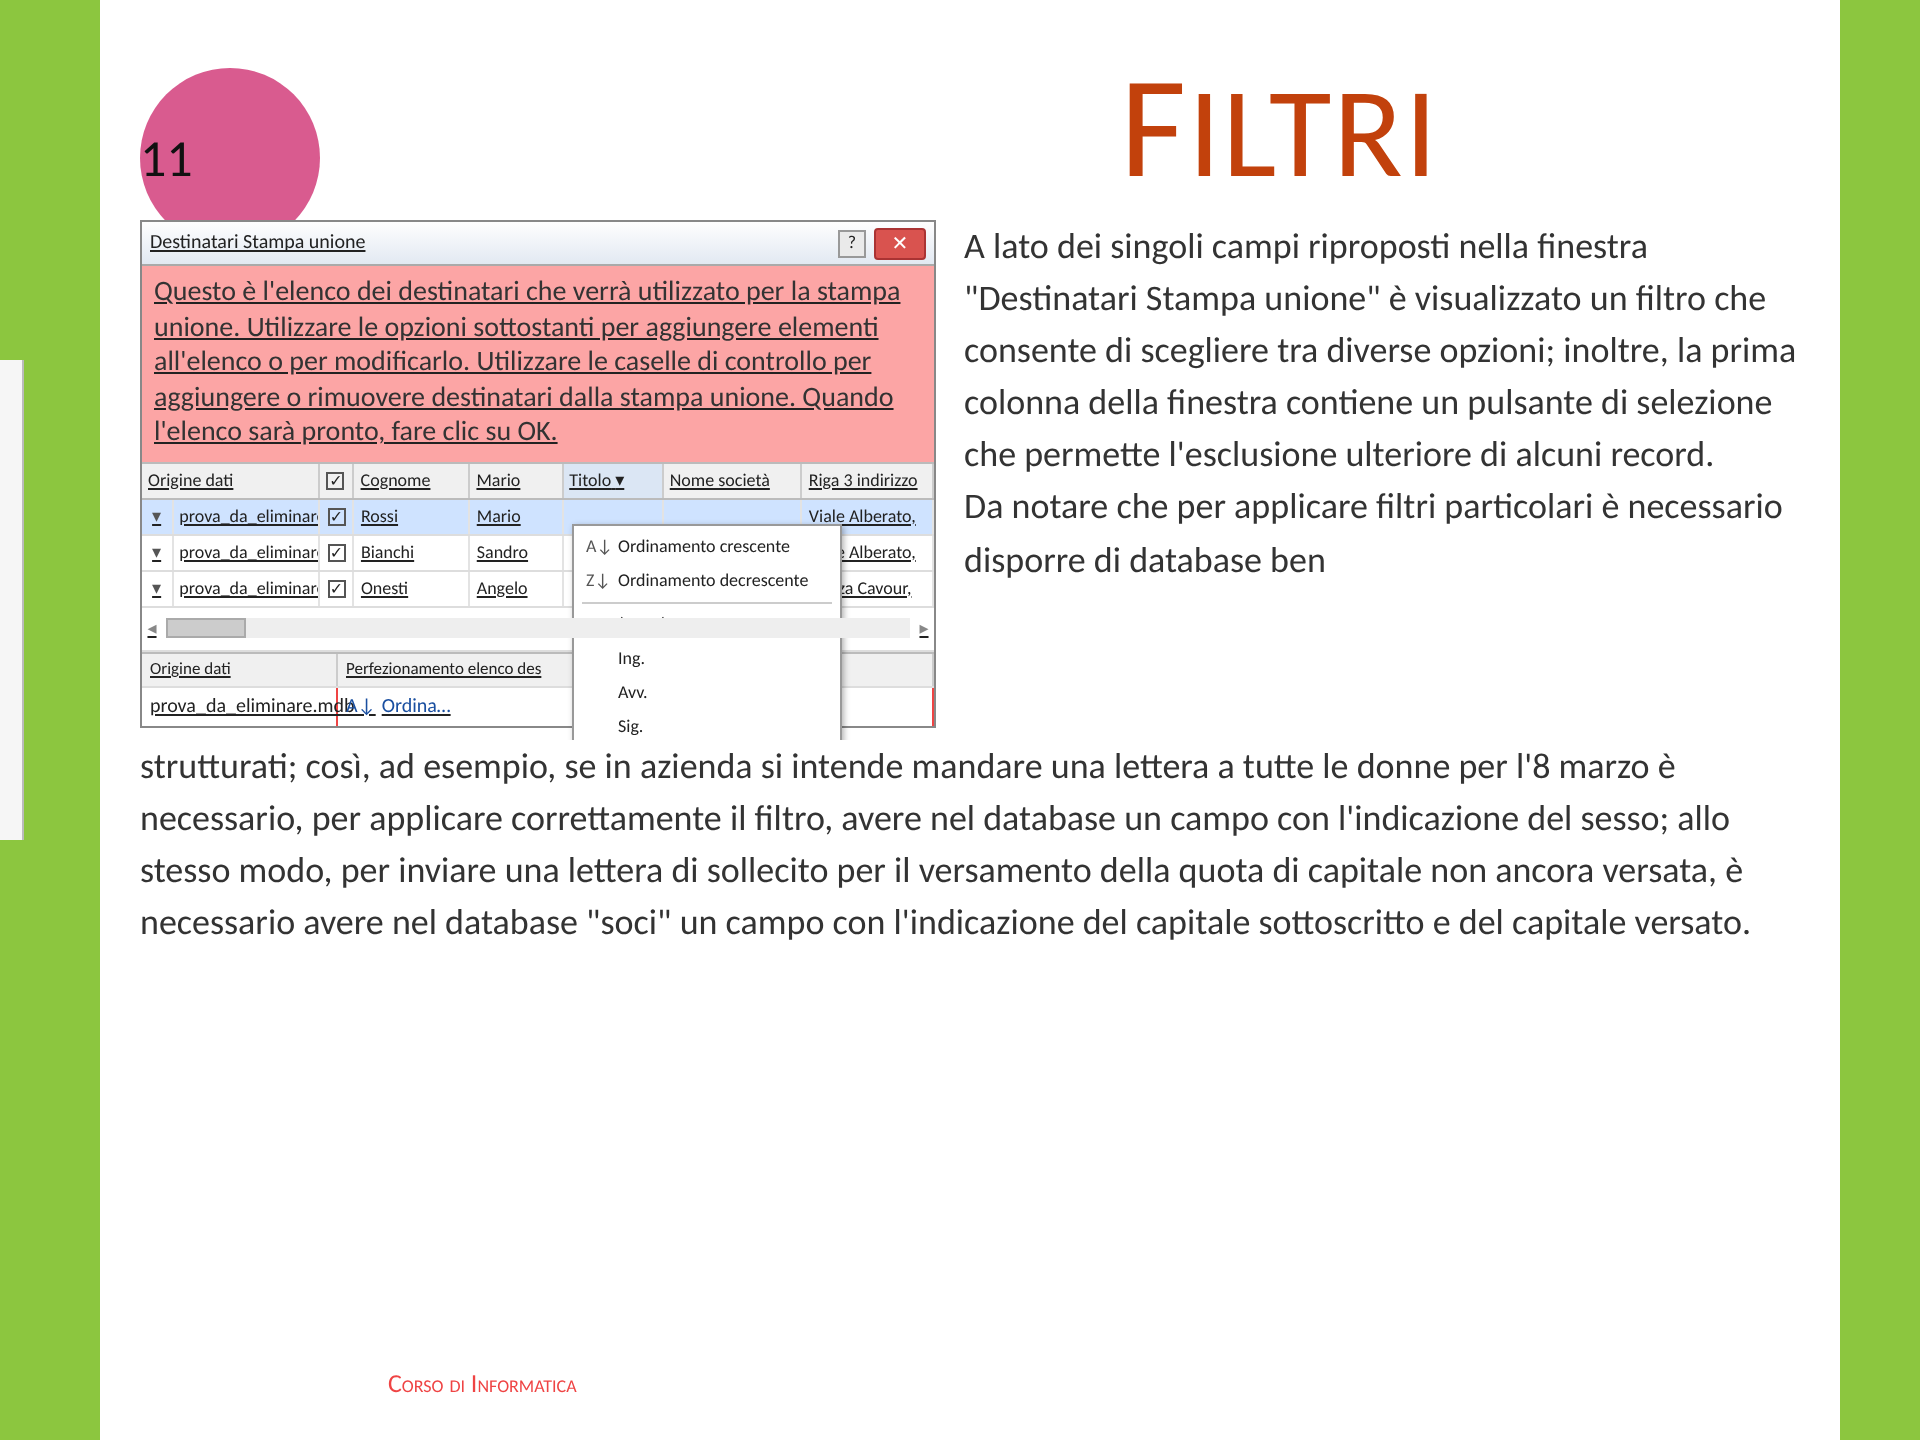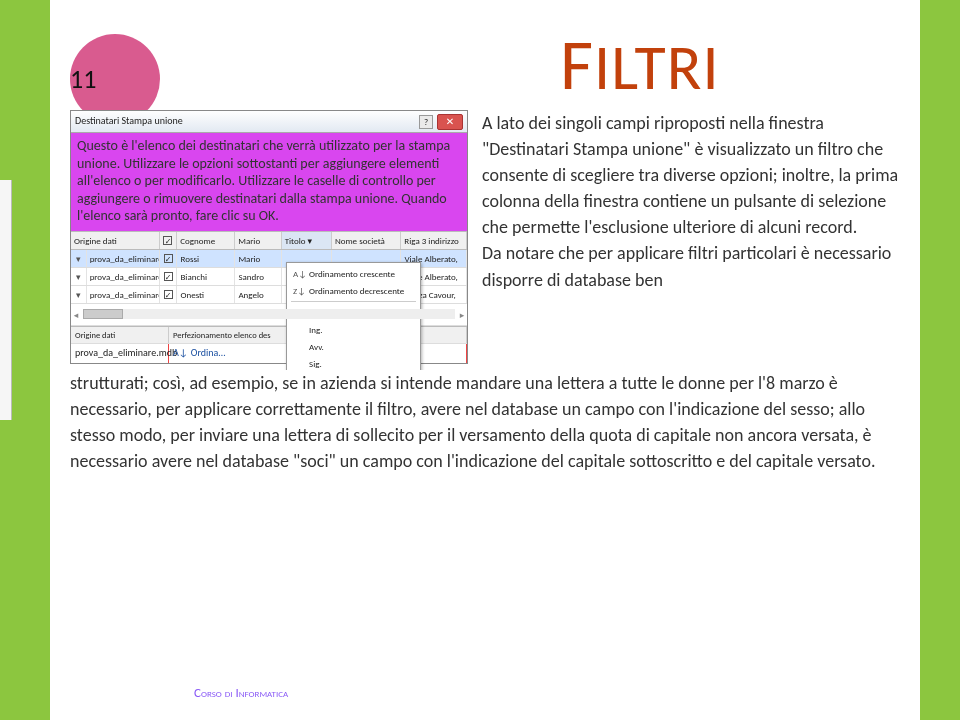--- a/index.html
+++ b/index.html
@@ -36,22 +36,22 @@
   }
 
   .wrap-block { overflow: hidden; }
 
   .float-screenshot {
     float: left; width: 398px; margin: 0 14px 6px 0;
   }
 
   
   .dlg {
-    width: 398px; border: 1px solid #888; background: #d946ef;
-    font-size: 9px; color: #222;
+    width: 398px; border: 1px solid #888; background: #fca5a5;
+    font-size: 9px; color: #222; text-decoration: underline;
   }
   .dlg-titlebar {
     height: 22px; background: linear-gradient(#fefefe,#e2e9f2);
     border-bottom: 1px solid #aaa; display: flex; align-items: center;
     padding: 0 4px; position: relative;
   }
   .dlg-titlebar .ttxt { font-size: 10px; font-weight: 400; }
   .dlg-help { position:absolute; right:34px; top:4px; width:14px;height:14px;
     border:1px solid #999; background:#eaeaea; font-size:9px; text-align:center; line-height:12px;}
   .dlg-close {
@@ -98,21 +98,21 @@
   .refine-data .r2 { flex:1; color:#1a4fa0; }
   .refine-data .ic { color:#1a4fa0; margin-right:3px; }
 
   .left-edge-strip {
     position:absolute; left:0; top:180px; width:12px; height:240px;
     border-right:1px solid #bbb; background:#f6f6f6;
   }
 
   .course-label {
     position:absolute; left:194px; bottom:20px;
-    font-variant: small-caps; font-size:13px; color:#8b5cf6;
+    font-variant: small-caps; font-size:13px; color:#ef4444;
   }
 </style>
 </head>
 <body>
 
 <div class="green-band"></div>
 <div class="green-band-right"></div>
 
 <div class="page-num-circle">
   <span>11</span>

